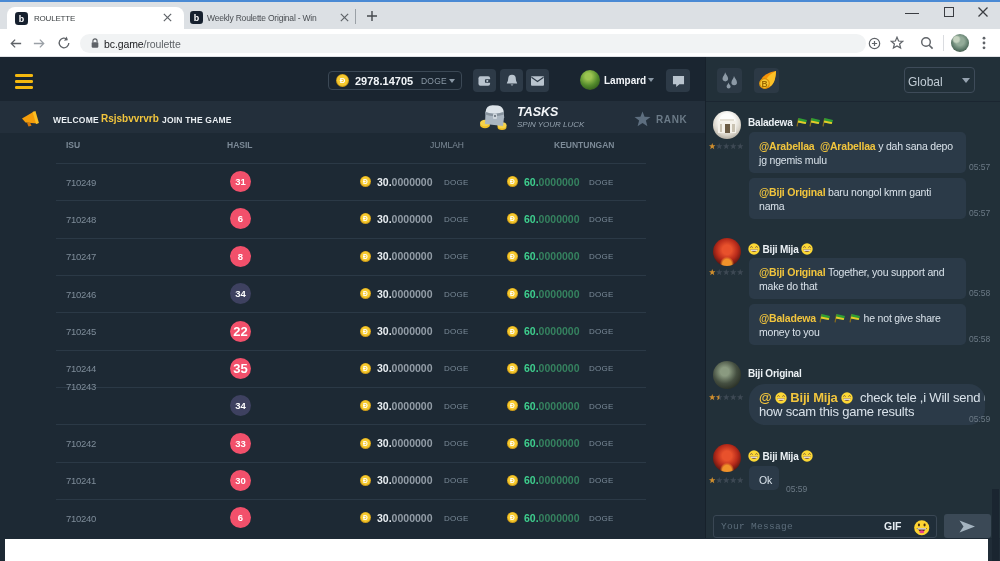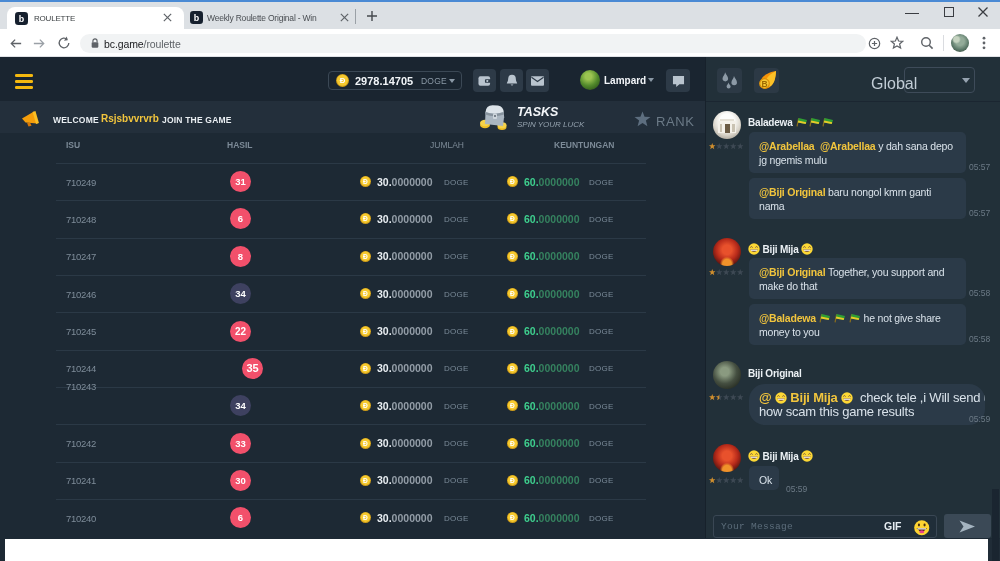--- a/index.html
+++ b/index.html
@@ -144,21 +144,21 @@
 <path d="M8.5 10 L8 22 L26 24 L27 15.5 L26.8 10 Q17 13.5 8.5 10 Z" fill="#aab6c1"></path>
 <path d="M8.5 10 Q17 13.5 26.8 10 L27 12.5 Q17 16 8.3 12.5 Z" fill="#87939e"></path>
 <rect x="16" y="11.5" width="4" height="5.5" rx="1" fill="#cfd7de"></rect>
     <circle cx="18" cy="14" r="1" fill="#5b6670"></circle>
 </svg>
 <div class="abs" style="left:517px;top:105px;font-size:12.5px;font-weight:bold;font-style:italic;color:#f2f5f8">TASKS</div>
 <div class="abs" style="left:517px;top:120px;font-size:8px;font-style:italic;color:#94a2ae">SPIN YOUR LUCK</div>
 <svg class="abs" style="left:634px;top:111px" width="17" height="16" viewBox="0 0 18 17">
     <path d="M9 0.5 L11.2 6 L17.5 6.3 L12.6 10.2 L14.2 16.3 L9 12.8 L3.8 16.3 L5.4 10.2 L0.5 6.3 L6.8 6 Z" fill="#5d6e7f"></path>
   </svg>
-<div class="abs" style="left:656px;top:114px;font-size:13px;font-weight:normal;color:#6b7a87;letter-spacing:0.6px">RANK</div>
+<div class="abs" style="left:656px;top:114px;font-size:10px;font-weight:bold;color:#6b7a87;letter-spacing:0.6px">RANK</div>
 
 <div class="abs" style="left:66px;top:140px;font-size:8.5px;font-weight:bold;color:#7c8a97">ISU</div>
 <div class="abs" style="left:227px;top:140px;font-size:8.5px;font-weight:bold;color:#7c8a97">HASIL</div>
 <div class="abs" style="left:430px;top:140px;font-size:8.5px;font-weight:normal;color:#7c8a97">JUMLAH</div>
 <div class="abs" style="left:554px;top:140px;font-size:8.5px;font-weight:bold;color:#7c8a97">KEUNTUNGAN</div>
 
 <div style="position:absolute;left:56px;top:163.0px;width:590px;height:1px;background:#2b3946"></div>
 <div class="isu" style="top:176.6px">710249</div>
 <div style="position:absolute;left:230px;top:171.1px;width:21px;height:21px;border-radius:50%;background:#f2506b;color:#fff;font-size:9.5px;font-weight:bold;display:flex;align-items:center;justify-content:center">31</div>
 <svg style="position:absolute;left:359.5px;top:176.1px" width="11" height="11" viewBox="0 0 20 20">
@@ -221,38 +221,38 @@
 <div class="doge" style="top:289.7px;left:444px">DOGE</div>
 <svg style="position:absolute;left:506.5px;top:288.15000000000003px" width="11" height="11" viewBox="0 0 20 20">
 <circle cx="10" cy="10" r="10" fill="#cf9d1a"></circle>
     <circle cx="10" cy="9.6" r="8.6" fill="#f6ca2f"></circle>
 <text x="10" y="13.8" font-family="Liberation Sans" font-size="12" font-weight="bold" fill="#fff" text-anchor="middle">Đ</text>
   </svg>
 <div class="amt" style="top:287.7px;left:524px"><span class="g">60.</span><span class="gz">0000000</span></div>
 <div class="doge" style="top:289.7px;left:589px">DOGE</div>
 <div style="position:absolute;left:56px;top:312.4px;width:590px;height:1px;background:#2b3946"></div>
 <div class="isu" style="top:326.0px">710245</div>
-<div style="position:absolute;left:230px;top:320.5px;width:21px;height:21px;border-radius:50%;background:#f2506b;color:#fff;font-size:10px;font-weight:bold;display:flex;align-items:center;justify-content:center">22</div>
+<div style="position:absolute;left:230px;top:320.5px;width:21px;height:21px;border-radius:50%;background:#f2506b;color:#fff;font-size:13px;font-weight:bold;display:flex;align-items:center;justify-content:center">22</div>
 <svg style="position:absolute;left:359.5px;top:325.5px" width="11" height="11" viewBox="0 0 20 20">
 <circle cx="10" cy="10" r="10" fill="#cf9d1a"></circle>
     <circle cx="10" cy="9.6" r="8.6" fill="#f6ca2f"></circle>
 <text x="10" y="13.8" font-family="Liberation Sans" font-size="12" font-weight="bold" fill="#fff" text-anchor="middle">Đ</text>
   </svg>
 <div class="amt" style="top:325.0px;left:377px"><span class="w">30.</span><span class="z">0000000</span></div>
 <div class="doge" style="top:327.0px;left:444px">DOGE</div>
 <svg style="position:absolute;left:506.5px;top:325.5px" width="11" height="11" viewBox="0 0 20 20">
 <circle cx="10" cy="10" r="10" fill="#cf9d1a"></circle>
     <circle cx="10" cy="9.6" r="8.6" fill="#f6ca2f"></circle>
 <text x="10" y="13.8" font-family="Liberation Sans" font-size="12" font-weight="bold" fill="#fff" text-anchor="middle">Đ</text>
   </svg>
 <div class="amt" style="top:325.0px;left:524px"><span class="g">60.</span><span class="gz">0000000</span></div>
 <div class="doge" style="top:327.0px;left:589px">DOGE</div>
 <div style="position:absolute;left:56px;top:349.8px;width:590px;height:1px;background:#2b3946"></div>
 <div class="isu" style="top:363.4px">710244</div>
-<div style="position:absolute;left:242px;top:357.9px;width:21px;height:21px;border-radius:50%;background:#f2506b;color:#fff;font-size:11px;font-weight:bold;display:flex;align-items:center;justify-content:center">35</div>
+<div style="position:absolute;left:230px;top:357.9px;width:21px;height:21px;border-radius:50%;background:#f2506b;color:#fff;font-size:13px;font-weight:bold;display:flex;align-items:center;justify-content:center">35</div>
 <svg style="position:absolute;left:359.5px;top:362.85px" width="11" height="11" viewBox="0 0 20 20">
 <circle cx="10" cy="10" r="10" fill="#cf9d1a"></circle>
     <circle cx="10" cy="9.6" r="8.6" fill="#f6ca2f"></circle>
 <text x="10" y="13.8" font-family="Liberation Sans" font-size="12" font-weight="bold" fill="#fff" text-anchor="middle">Đ</text>
   </svg>
 <div class="amt" style="top:362.4px;left:377px"><span class="w">30.</span><span class="z">0000000</span></div>
 <div class="doge" style="top:364.4px;left:444px">DOGE</div>
 <svg style="position:absolute;left:506.5px;top:362.85px" width="11" height="11" viewBox="0 0 20 20">
 <circle cx="10" cy="10" r="10" fill="#cf9d1a"></circle>
     <circle cx="10" cy="9.6" r="8.6" fill="#f6ca2f"></circle>
@@ -337,21 +337,21 @@
     <path d="M6.5 9 C6.5 10.4 5.2 11 5.2 12.3 a1.6 1.6 0 0 0 3.2 0 C8.4 11 7.1 10.4 6.5 9 Z" fill="#8d9aa6"></path>
   </svg>
 <div class="abs" style="left:754px;top:68px;width:25px;height:25px;background:#2c3945;border-radius:4px"></div>
 <svg class="abs" style="left:757px;top:70px" width="21" height="21" viewBox="0 0 21 21">
     <path d="M19 1 C10.5 2.5 4.5 6 3.5 12 C3 16 5.5 18.5 8.5 18.5 C14.5 18.5 18.5 11 19 1 Z" fill="#f59309"></path>
     <path d="M19 1 C13 4 8.5 8 8.5 12.5 C8.5 15.5 10.5 17 12.5 16.5 C16.5 15.5 18.8 9 19 1 Z" fill="#fcc127"></path>
     <circle cx="7.5" cy="13.5" r="4.8" fill="#f5c836" stroke="#dd8e07" stroke-width="1.2"></circle>
     <text x="7.5" y="16.6" text-anchor="middle" font-family="Liberation Sans" font-size="8.5" font-weight="bold" fill="#a06a00">B</text>
   </svg>
 <div class="abs" style="left:904px;top:67px;width:71px;height:26px;border:1.5px solid #3e4b59;border-radius:4px"></div>
-<div class="abs" style="left:871px;top:74.5px;font-size:16px;color:#c2cdd6">Global</div>
+<div class="abs" style="left:908px;top:74.5px;font-size:12px;color:#c2cdd6">Global</div>
 <div class="abs" style="left:962px;top:78px;width:0;height:0;border:4px solid transparent;border-top:5px solid #96a3b0"></div>
 <div class="abs" style="left:706px;top:100.5px;width:294px;height:1px;background:#1b2631"></div>
 <div class="av" style="top:111px;background:radial-gradient(circle at 50% 35%, #fdfdfb 0 30%, #d8d3c8 62%, #9a948a 92%)">
     <div style="position:absolute;left:5px;top:10px;width:18px;height:12px;background:#f4f1ea"></div>
     <div style="position:absolute;left:11.5px;top:13px;width:5px;height:9px;background:#6b5b44"></div>
     <div style="position:absolute;left:6.5px;top:13px;width:2.5px;height:8px;background:#c9c2b2"></div>
     <div style="position:absolute;left:19px;top:13px;width:2.5px;height:8px;background:#c9c2b2"></div>
     <div style="position:absolute;left:7px;top:7.5px;width:14px;height:2.5px;background:#e4e0d5"></div>
   </div>
 <div class="nm" style="top:117px">Baladewa <svg width="13" height="10" viewBox="0 0 16 12" style="vertical-align:-1px">

